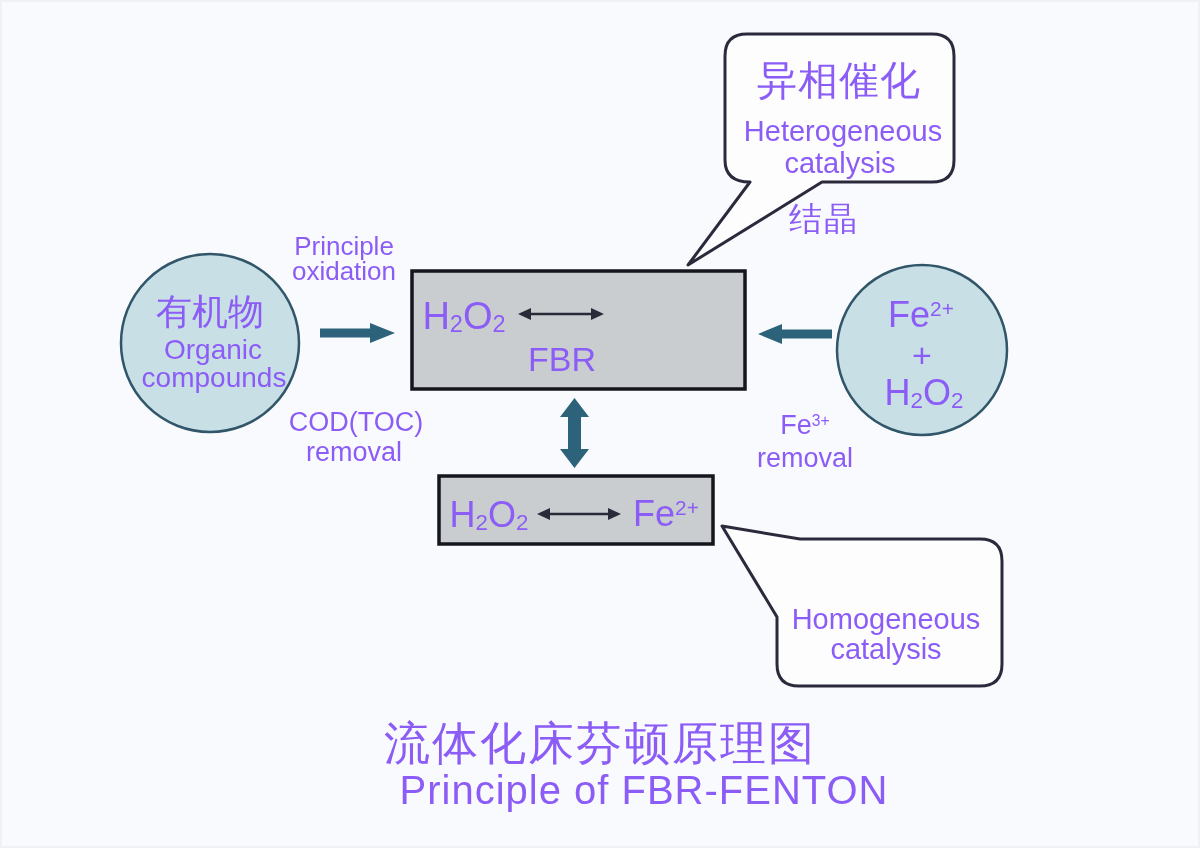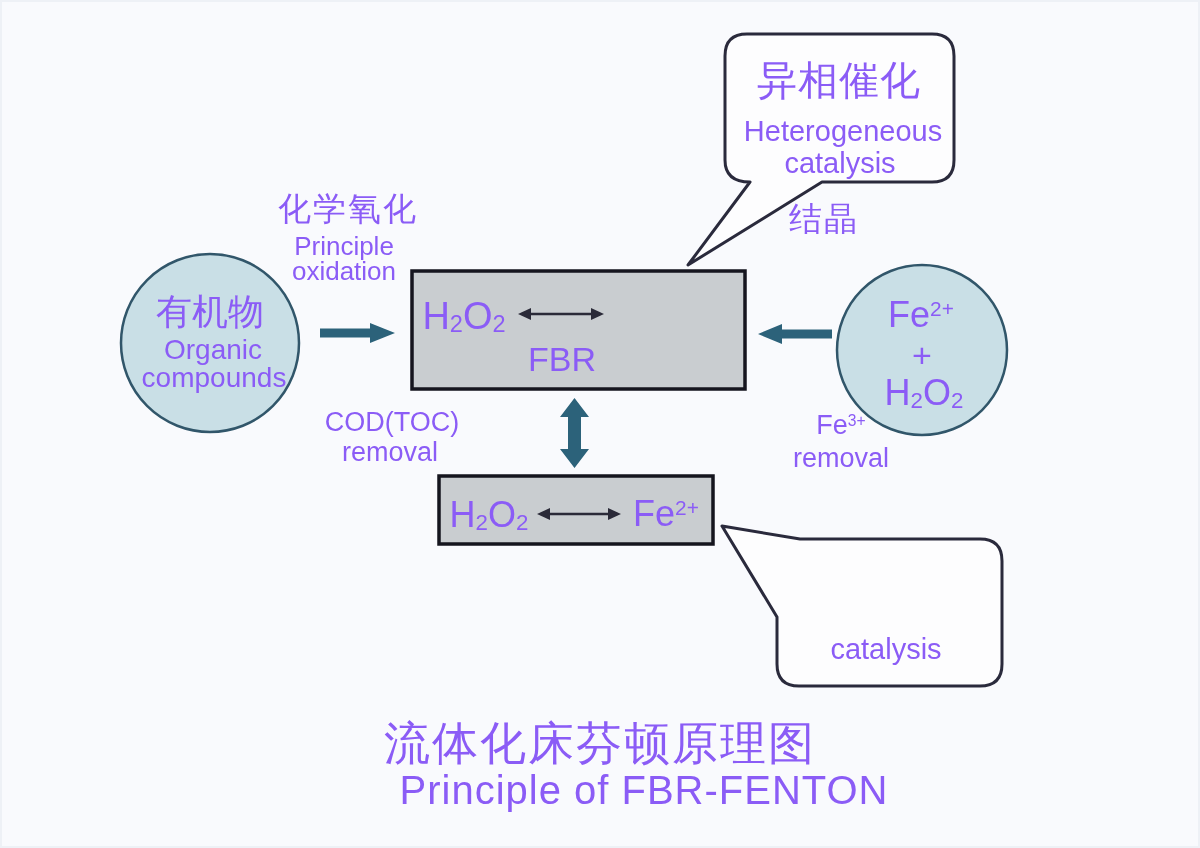--- a/index.html
+++ b/index.html
@@ -25,21 +25,21 @@
   }
   .f46{font-size:46px;font-weight:300;letter-spacing:2px;}
   .f40t{font-size:40px;font-weight:300;letter-spacing:1px;margin-left:40px;}
   .f40{font-size:40px;letter-spacing:1px;}
   .f38{font-size:38px;}
   .f36{font-size:36px;text-align:center;}
   .f34{font-size:34px;}
   .f33{font-size:33px;letter-spacing:2px;}
   .f29{font-size:29px;}
   .f28{font-size:28px;}
-  .f27{font-size:27px;margin-left:36px;}
+  .f27{font-size:27px;}
   .f26{font-size:26px;}
   sub{font-size:0.62em;position:relative;bottom:-0.14em;vertical-align:baseline;line-height:0;}
   sup{font-size:0.58em;position:relative;top:-0.52em;vertical-align:baseline;line-height:0;}
 </style>
 </head>
 <body>
 
 <div class="canvas">
 
   <svg class="art" viewBox="0 0 1200 848">
@@ -62,21 +62,20 @@
       <polygon points="516,312 529,306 529,318" fill="#2a2a38"></polygon>
       <polygon points="602,312 589,306 589,318" fill="#2a2a38"></polygon>
     </g>
     <g>
       <line x1="545" y1="512" x2="609" y2="512" stroke-width="2.6" stroke="#2a2a38"></line>
       <polygon points="535,512 548,506 548,518" fill="#2a2a38"></polygon>
       <polygon points="619,512 606,506 606,518" fill="#2a2a38"></polygon>
     </g>
   </svg>
 
-  <div class="t f33" style="left:346px;top:206px">化学氧化</div>
   <div class="t f26" style="left:342px;top:244px">Principle</div>
   <div class="t f26" style="left:342px;top:269px">oxidation</div>
 
   <div class="t f36" style="left:208px;top:310px">有机物</div>
   <div class="t f28" style="left:211px;top:348px">Organic</div>
   <div class="t f28" style="left:212px;top:376px">compounds</div>
 
   <div class="t f27" style="left:354px;top:420px">COD(TOC)</div>
   <div class="t f27" style="left:352px;top:450px">removal</div>
 
@@ -92,18 +91,19 @@
   <div class="t f36" style="left:919px;top:313px"><span>Fe</span><sup>2+</sup></div>
   <div class="t f34" style="left:920px;top:353px">+</div>
   <div class="t f36" style="left:922px;top:391px"><span>H</span><sub>2</sub><span>O</span><sub>2</sub></div>
 
   <div class="t f27" style="left:803px;top:423px"><span>Fe</span><sup>3+</sup></div>
   <div class="t f27" style="left:803px;top:456px">removal</div>
 
   <div class="t f36" style="left:487px;top:513px"><span>H</span><sub>2</sub><span>O</span><sub>2</sub></div>
   <div class="t f36" style="left:664px;top:512px"><span>Fe</span><sup>2+</sup></div>
 
+  <div class="t f29" style="left:884px;top:617px">Homogeneous</div>
   <div class="t f29" style="left:884px;top:647px">catalysis</div>
 
   <div class="t f46" style="left:598px;top:741px">流体化床芬顿原理图</div>
   <div class="t f40t" style="left:602px;top:788px">Principle of FBR-FENTON</div>
 
 </div>
 
 </body></html>

